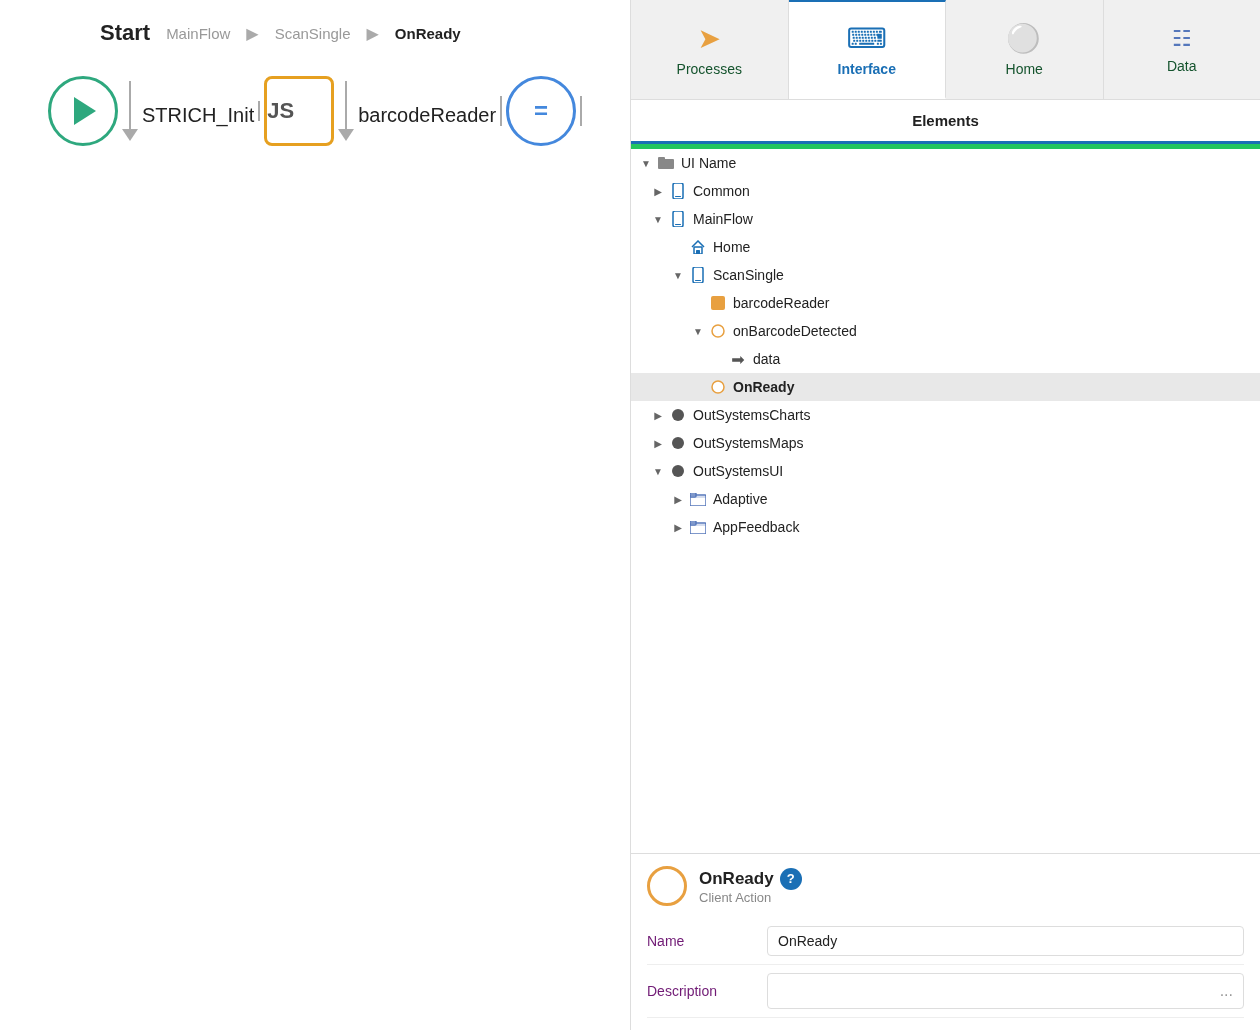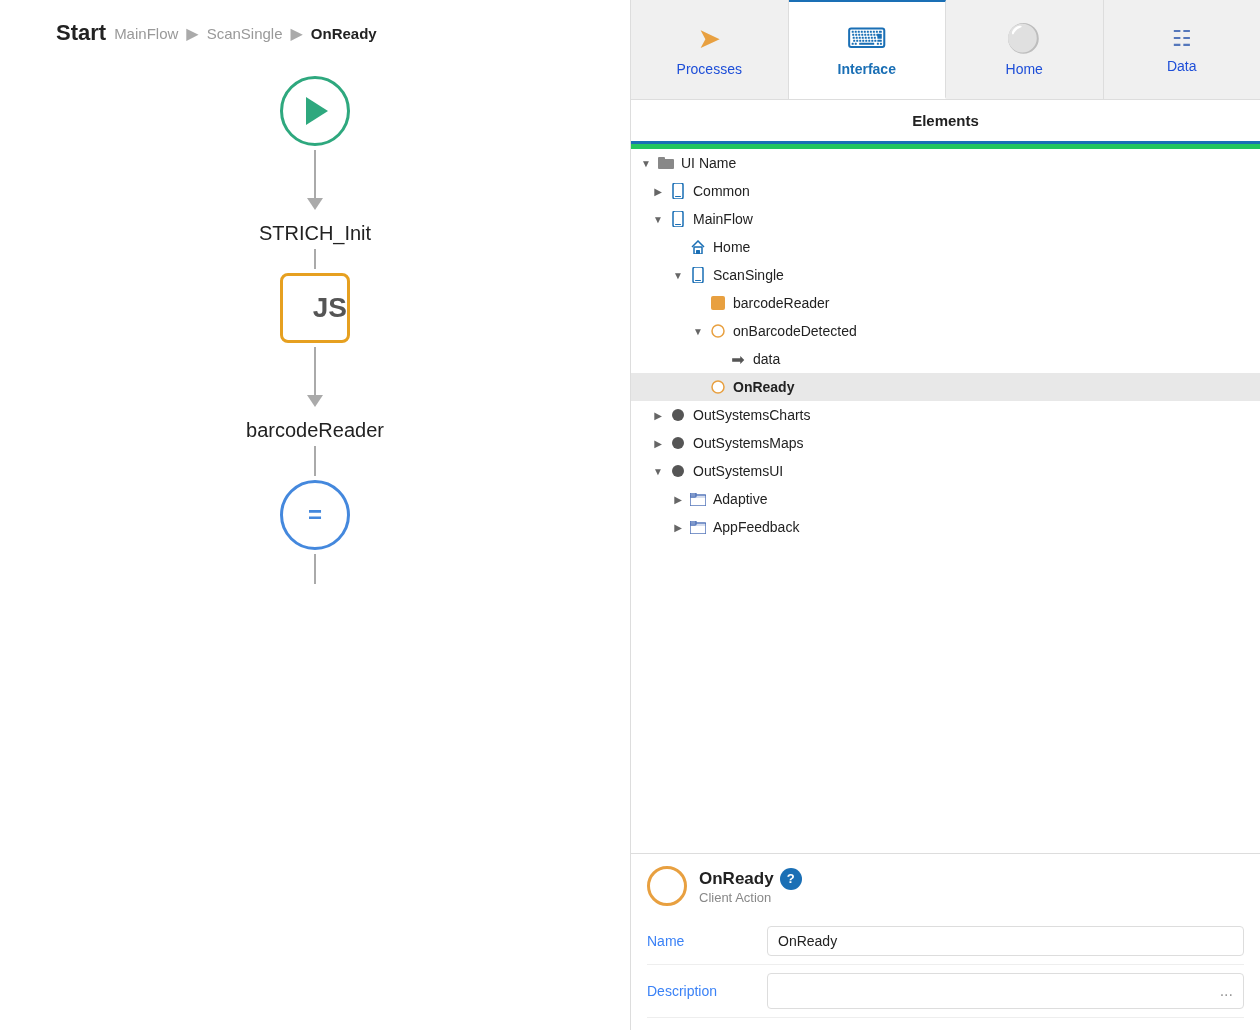--- a/index.html
+++ b/index.html
@@ -20,25 +20,25 @@
       position: relative;
       display: flex;
       flex-direction: column;
       align-items: center;
       padding-top: 20px;
     }
 
     .breadcrumb {
       display: flex;
       align-items: center;
-      gap: 8px;
+      gap: 16px;
       font-size: 18px;
       margin-bottom: 30px;
       align-self: flex-start;
-      padding-left: 56px;
+      padding-left: 100px;
       text-align: center;
     }
 
     .breadcrumb-start {
       font-weight: 700;
       font-size: 22px;
       color: #222;
     }
 
     .breadcrumb-sep {
@@ -52,21 +52,21 @@
     }
 
     .breadcrumb-item.active {
       font-weight: 700;
       color: #222;
     }
 
     
     .flow-column {
       display: flex;
-      flex-direction: column;
+      flex-direction: row;
       align-items: center;
       gap: 4px;
     }
 
     .flow-node {
       display: flex;
       flex-direction: column;
       align-items: center;
     }
 
@@ -114,22 +114,22 @@
     }
 
     .js-node {
       width: 70px;
       height: 70px;
       border: 3px solid #e6a020;
       border-radius: 8px;
       background: white;
       display: flex;
       align-items: center;
-      justify-content: flex-end;
-      font-size: 28px;
+      justify-content: flex-start;
+      font-size: 22px;
       font-weight: 700;
       color: #555;
     }
 
     .node-circle-blue {
       width: 70px;
       height: 70px;
       border-radius: 50%;
       border: 3px solid #4488dd;
       background: white;
@@ -189,21 +189,21 @@
     .toolbar-tab:last-child {
       border-right: none;
     }
 
     .tab-icon {
       font-size: 28px;
     }
 
     .tab-label {
       font-size: 14px;
-      color: #1d4ed8;
+      color: #14532d;
     }
 
     .toolbar-tab.active .tab-label {
       color: #1a6fb5;
     }
 
     
     .icon-processes { color: #e8a040; }
     .icon-interface { color: #1a6fb5; }
     .icon-logic { color: #cc8844; }
@@ -352,21 +352,21 @@
     .prop-row {
       display: flex;
       align-items: center;
       padding: 8px 0;
       border-bottom: 1px solid #eee;
     }
 
     .prop-label {
       width: 120px;
       font-size: 14px;
-      color: #3b82f6;
+      color: #701a75;
       flex-shrink: 0;
     }
 
     .prop-value {
       flex: 1;
     }
 
     .prop-input {
       width: 100%;
       padding: 6px 10px;

